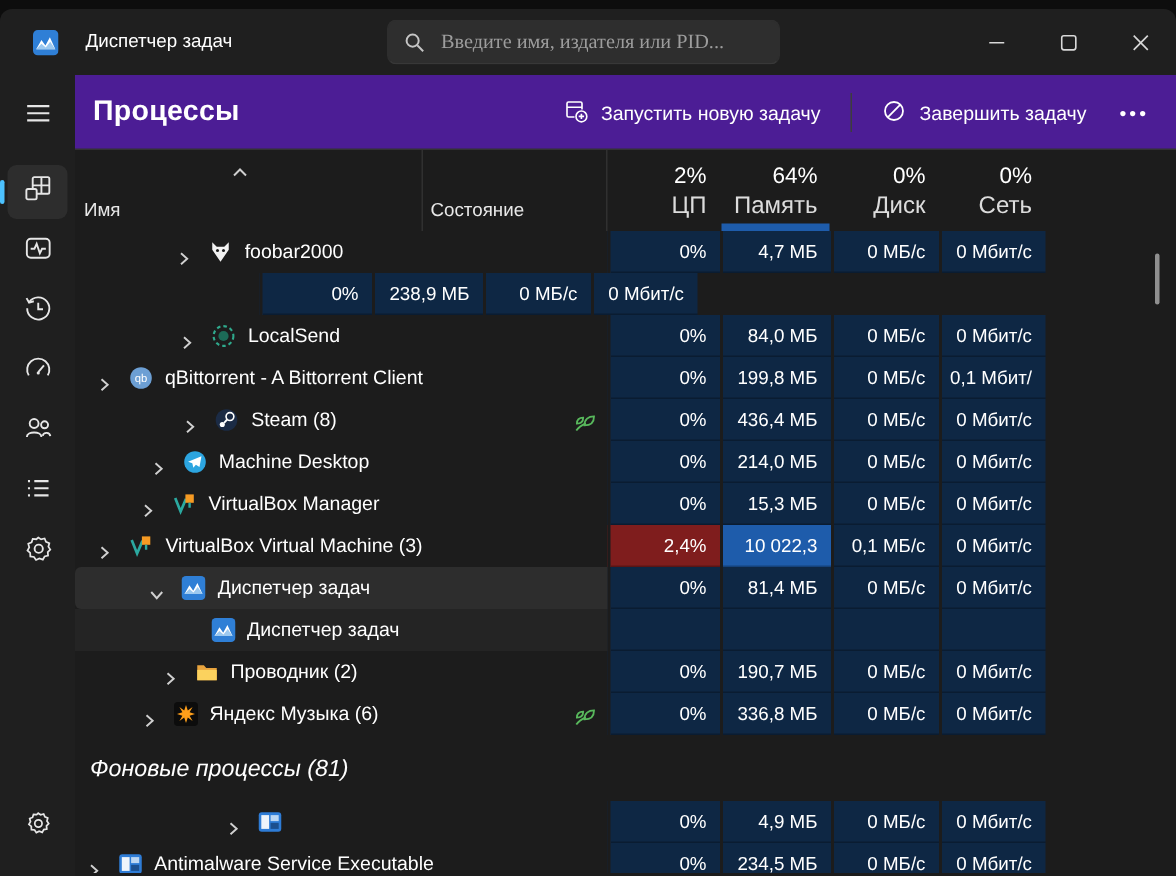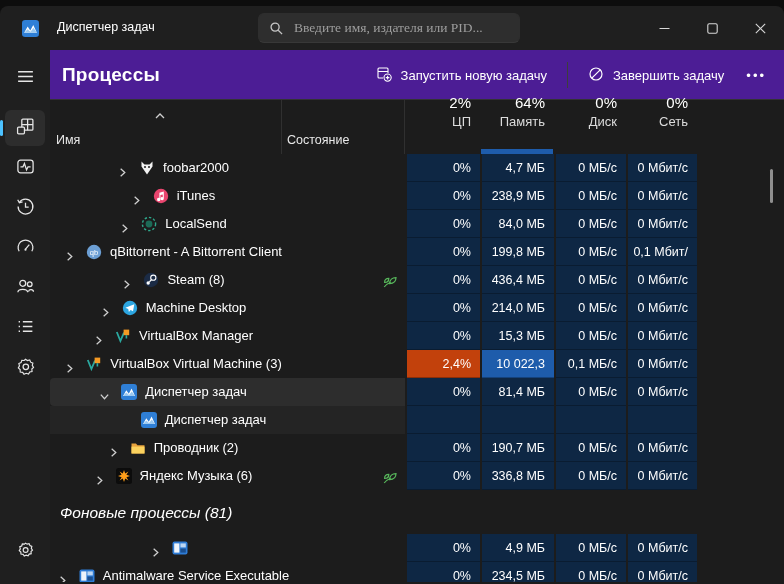--- a/index.html
+++ b/index.html
@@ -63,38 +63,38 @@
   .thead { display:flex; height:54px; position:relative; }
   .th { position:relative; color:#e8e8e8; }
   .th.c-name { border-right:1px solid #303030; }
   .th.c-status { border-right:1px solid #303030; }
   .th-namelabel { position:absolute; left:6px; bottom:7px; font-size:12.5px; }
   .sort-arrow { position:absolute; left:104px; top:6px; width:12px; height:8px; }
   .th-statuslabel { position:absolute; left:5px; bottom:7px; font-size:12.5px; }
   .th-num { text-align:right; padding-right:9px; display:flex; flex-direction:column;
             justify-content:flex-end; align-items:flex-end; }
   .th-pct { font-size:15px; color:#fff; margin-bottom:3px; }
-  .th-col { font-size:13px; color:#dcdcdc; margin-bottom:25px; }
+  .th-col { font-size:16px; color:#dcdcdc; margin-bottom:7px; }
   .th.c-mem::after { content:""; position:absolute; left:1px; right:1px; bottom:0; height:5px;
                      background:#1e5cab; }
 
   .tbody { position:relative; overflow:hidden; height:428px; }
   .row { display:flex; height:28px; }
   .row .cell { line-height:28px; font-size:12.5px; color:#fff; }
   .row .c-name { display:flex; align-items:center; padding-left:14px;justify-content:center; }
   .chev { width:16px; height:16px; flex:none; margin-right:6px; }
   .chev svg { width:11px; height:11px; }
   .proc-icon { width:16px; height:16px; flex:none; margin-right:8px; }
   .proc-icon svg { width:16px; height:16px; display:block; }
   .proc-name { font-size:13px; color:#fff; white-space:nowrap; }
   .row .c-status { position:relative; }
   .leaf { position:absolute; right:7px; top:6px; width:17px; height:16px; }
   .val { text-align:right; padding-right:9px; border-left:2px solid #1c1c1c;
          background:#0e2744; box-shadow:inset 0 -1px 0 rgba(0,0,0,.28); }
-  .val.mid { background:#c2410c; }
+  .val.mid { background:#7f1d1d; }
   .val.high { background:#1e5cab; }
   .row.selected .c-name, .row.selected .c-status { background:#2d2d2d; }
   .row.selected .c-name { border-radius:4px 0 0 4px; }
   .row.childrow .c-name, .row.childrow .c-status { background:#242424; }
   .row.childrow .c-name { padding-left:75px; }
   .section-row { display:flex; height:42px; align-items:center; margin-top:2px;font-style:italic; }
   .section-label { font-size:15.5px; color:#fff; padding-left:10px; }
 
   .scroll-thumb { position:absolute; right:11px; top:119px; width:3px; height:34px;
                   background:#8f8f8f; border-radius:2px; }
@@ -307,32 +307,20 @@
                   </span>
                   <span class="proc-name">foobar2000</span>
                 </div>
                 <div class="cell c-status"></div>
                 <div class="cell val c-cpu">0%</div>
                 <div class="cell val c-mem">4,7 МБ</div>
                 <div class="cell val c-disk">0 МБ/с</div>
                 <div class="cell val c-net">0 Мбит/с</div>
               </div>
               <div class="row">
-                <div class="cell c-name">
-                  <span class="chev"><svg viewBox="0 0 12 12" fill="none" stroke="#d0d0d0" stroke-width="1.4">
-                      <polyline points="4,2 8.5,6 4,10"></polyline>
-                    </svg></span>
-                  <span class="proc-icon">
-                    <svg viewBox="0 0 16 16">
-                      <circle cx="8" cy="8" r="7.2" fill="#e8456e"></circle>
-                      <path d="M10.8 3.6 L6.4 4.8 L6.4 10 a1.7 1.7 0 1 0 1 1.5 L7.4 7 L9.8 6.4 L9.8 9.2 a1.6 1.6 0 1 0 1 1.4 Z" fill="#fff"></path>
-                    </svg>
-                  </span>
-                  <span class="proc-name">iTunes</span>
-                </div>
                 <div class="cell c-status"></div>
                 <div class="cell val c-cpu">0%</div>
                 <div class="cell val c-mem">238,9 МБ</div>
                 <div class="cell val c-disk">0 МБ/с</div>
                 <div class="cell val c-net">0 Мбит/с</div>
               </div>
               <div class="row">
                 <div class="cell c-name">
                   <span class="chev"><svg viewBox="0 0 12 12" fill="none" stroke="#d0d0d0" stroke-width="1.4">
                       <polyline points="4,2 8.5,6 4,10"></polyline>

